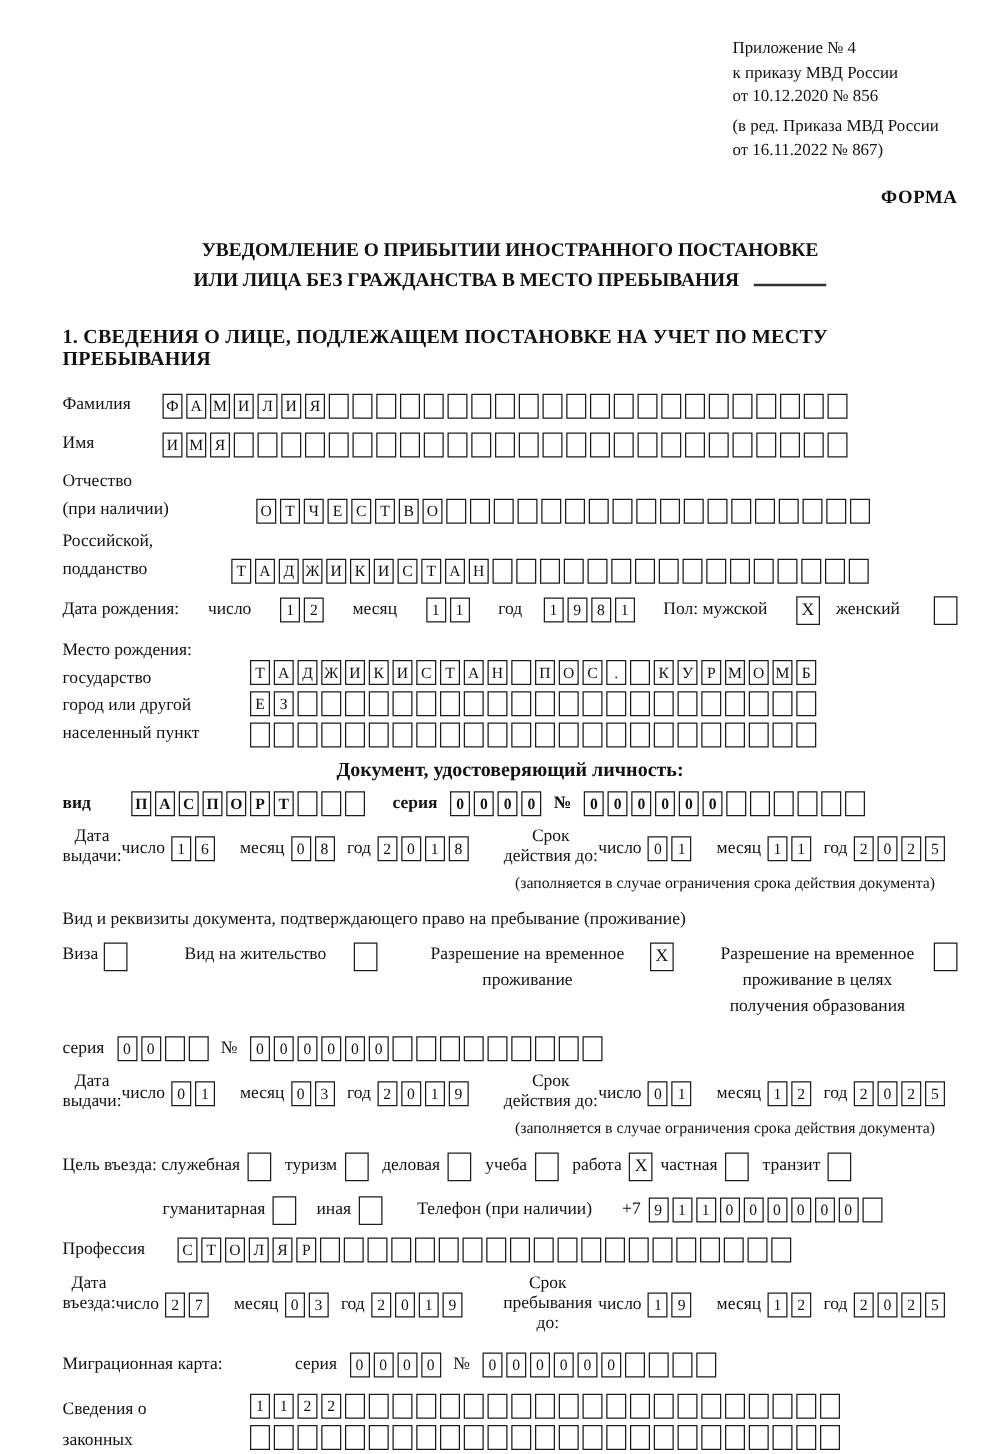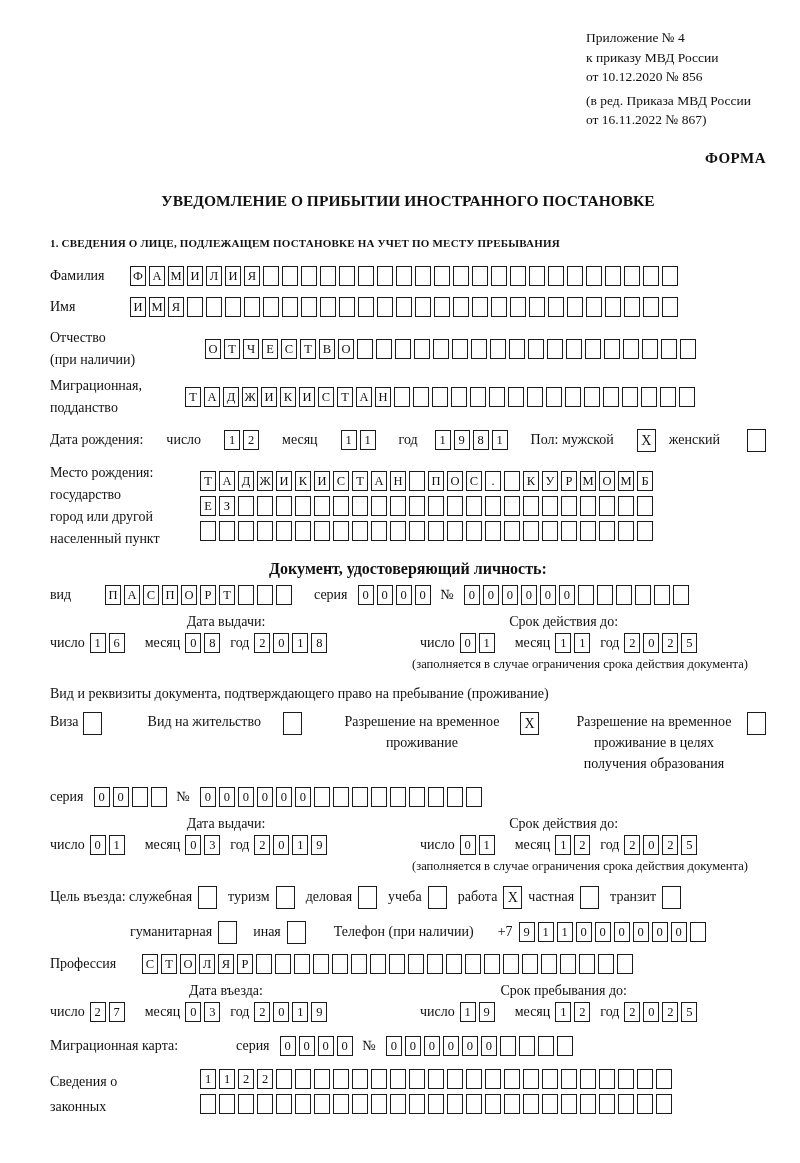--- a/index.html
+++ b/index.html
@@ -12,23 +12,23 @@
   .page { padding:28px 34px 0 50px; }
 
   
   .hdr-block { margin-left:536px; width:220px; font-size:13.5px; line-height:1.45; }
   .hdr-edition { margin-top:4px; }
   .forma { text-align:right; font-weight:bold; font-size:15px; margin:20px 0 0 0; letter-spacing:.5px; }
 
   .title { text-align:center; font-weight:bold; font-size:15.5px; line-height:1.55; margin-top:22px; }
   .blank-line { display:inline-block; width:58px; border-bottom:2px solid #333; height:12px; margin-left:12px; }
 
-  .section-head { font-weight:bold; font-size:11px; margin-top:24px; letter-spacing:.2px; }
-
-  .row { display:flex; align-items:center; margin-top:9px; }
+  .section-head { font-weight:bold; font-size:16px; margin-top:24px; letter-spacing:.2px; }
+
+  .row { display:flex; align-items:flex-end; margin-top:9px; }
   .lbl { font-size:14px; line-height:22px; flex:none; }
   .lbl2 { font-size:14px; line-height:22px; }
 
   .cells { display:flex; gap:3px; flex:none; }
   .cell {
     width:16px; height:20px; flex:none;
     border:1.6px solid #1c1c1c;
     font-size:12.5px; line-height:19px; text-align:center;
   }
   .cb .cell { width:19px; height:23px; line-height:22px; font-size:14px; }
@@ -39,21 +39,21 @@
   .w155 { width:155px; }
 
   .stack { display:flex; flex-direction:column; gap:5px; }
 
   .center-bold { text-align:center; font-weight:bold; font-size:16px; margin-top:10px; }
   .mlS { margin-left:10px; }
   .mlM { margin-left:22px; }
   .mlL { margin-left:46px; }
 
   .dates-row { display:flex; margin-top:8px; }
-  .date-col { display:flex; flex-direction:column; }
+  .date-col { display:flex; flex-direction:row; }
   .date-col.left  { width:352px; }
   .date-col.right { margin-left:18px; }
   .date-head { text-align:center; font-size:14px; margin-bottom:2px; }
   .date-line { display:flex; align-items:center; }
   .date-line .lbl { margin-right:5px; }
   .date-line .cells { margin-right:10px; }
   .fine-note { text-align:right; padding-right:18px; font-size:12.6px; margin-top:3px; }
 
   .para { font-size:14px; line-height:1.65; margin-top:10px; }
 
@@ -78,20 +78,21 @@
     <div>Приложение № 4</div>
     <div>к приказу МВД России</div>
     <div>от 10.12.2020 № 856</div>
     <div class="hdr-edition">(в ред. Приказа МВД России</div>
     <div>от 16.11.2022 № 867)</div>
   </div>
   <div class="forma">ФОРМА</div>
 
   <div class="title">
     <div>УВЕДОМЛЕНИЕ О ПРИБЫТИИ ИНОСТРАННОГО ПОСТАНОВКЕ</div>
+    <div><span>ИЛИ ЛИЦА БЕЗ ГРАЖДАНСТВА В МЕСТО ПРЕБЫВАНИЯ</span><span class="blank-line"></span></div>
   </div>
 
   <div class="section-head">1. СВЕДЕНИЯ О ЛИЦЕ, ПОДЛЕЖАЩЕМ ПОСТАНОВКЕ НА УЧЕТ ПО МЕСТУ ПРЕБЫВАНИЯ</div>
 
   <div class="row" style="margin-top:16px;">
     <span class="lbl w80">Фамилия</span>
     <span class="cells">
         <span class="cell">Ф</span>
         <span class="cell">А</span>
         <span class="cell">М</span>
@@ -189,21 +190,21 @@
         <span class="cell"></span>
         <span class="cell"></span>
         <span class="cell"></span>
         <span class="cell"></span>
         <span class="cell"></span>
       </span>
   </div>
 
   <div class="row" style="margin-top:4px;">
     <span class="lbl w135">
-      <span class="lbl2">Миграционная,</span><br>
+      <span class="lbl2">Российской,</span><br>
       <span class="lbl2">подданство</span>
     </span>
     <span class="cells">
         <span class="cell">Т</span>
         <span class="cell">А</span>
         <span class="cell">Д</span>
         <span class="cell">Ж</span>
         <span class="cell">И</span>
         <span class="cell">К</span>
         <span class="cell">И</span>
@@ -343,21 +344,21 @@
           <span class="cell"></span>
           <span class="cell"></span>
           <span class="cell"></span>
           <span class="cell"></span>
         </span>
     </span>
   </div>
 
   <div class="center-bold">Документ, удостоверяющий личность:</div>
 
-  <div class="row" style="align-items:center; margin-top:6px;">
+  <div class="row" style="align-items:center; margin-top:6px;font-weight:bold;">
     <span class="lbl" style="width:55px;">вид</span>
     <span class="cells">
         <span class="cell">П</span>
         <span class="cell">А</span>
         <span class="cell">С</span>
         <span class="cell">П</span>
         <span class="cell">О</span>
         <span class="cell">Р</span>
         <span class="cell">Т</span>
         <span class="cell"></span>

